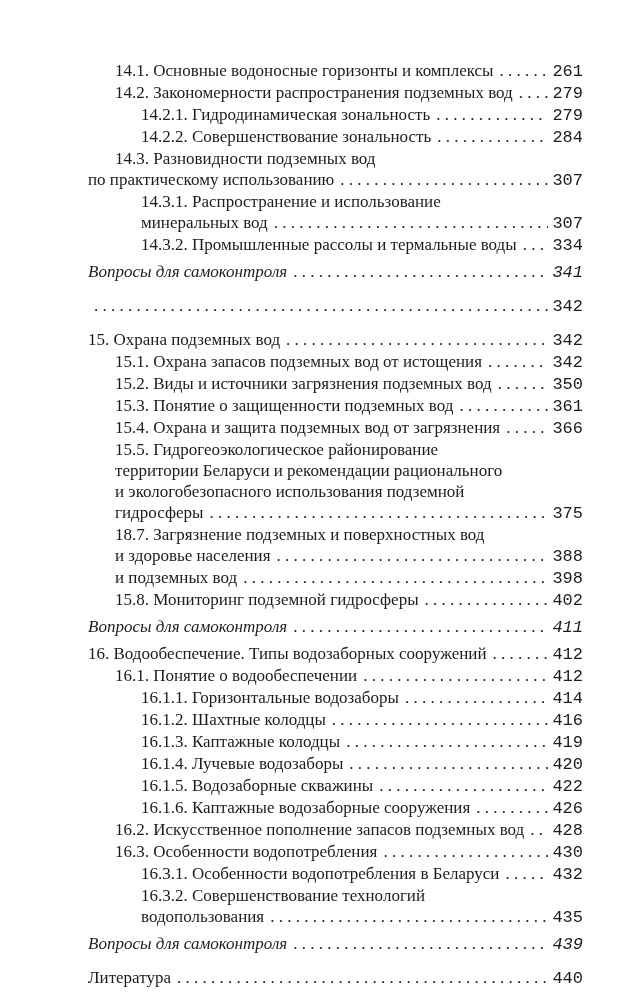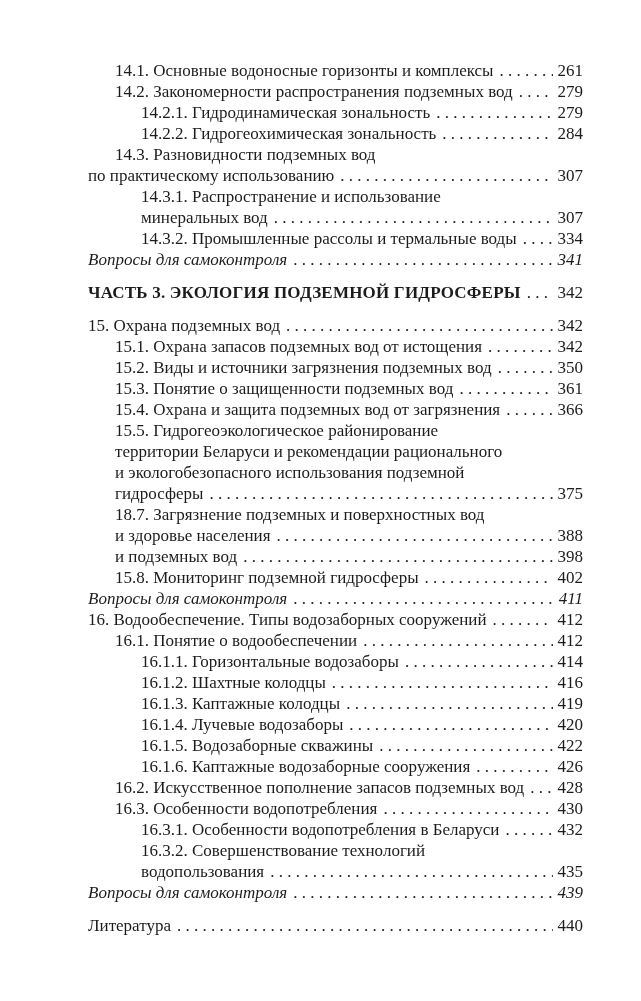--- a/index.html
+++ b/index.html
@@ -17,21 +17,21 @@
   }
   .toc-line {
     display: flex;
     align-items: baseline;
     font-size: 17px;
     line-height: 21px;
   }
   .indent-0 { padding-left: 0; }
   .indent-1 { padding-left: 27px; }
   .indent-2 { padding-left: 53px; }
-  .gap-s { }
+  .gap-s { margin-top: 5px; }
   .gap-m { margin-top: 12px; }
   .italic .toc-text, .italic .page-num { font-style: italic; }
   .bold .toc-text { font-weight: bold; letter-spacing: 0.2px; }
   .toc-text {
     flex: 0 0 auto;
     white-space: nowrap;
   }
   .leader {
     flex: 1 1 0;
     min-width: 8px;
@@ -40,20 +40,21 @@
     margin: 0 4px 0 6px;
   }
   .leader::before {
     content: ". . . . . . . . . . . . . . . . . . . . . . . . . . . . . . . . . . . . . . . . . . . . . . . . . . . . . . . . . . . . . . . . . . . . . . . . .";
   }
   .page-num {
     flex: 0 0 auto;
     white-space: nowrap;
     text-align: right;
     min-width: 26px;
+    font-family: Liberation Mono, monospace;
   }
 </style>
 </head>
 <body>
 
 <div class="toc-page">
   <div>
       <div class="toc-line indent-1">
         <span class="toc-text">14.1. Основные водоносные горизонты и комплексы</span>
         <span class="leader"></span>
@@ -63,21 +64,21 @@
         <span class="toc-text">14.2. Закономерности распространения подземных вод</span>
         <span class="leader"></span>
         <span class="page-num">279</span>
       </div>
       <div class="toc-line indent-2">
         <span class="toc-text">14.2.1. Гидродинамическая зональность</span>
         <span class="leader"></span>
         <span class="page-num">279</span>
       </div>
       <div class="toc-line indent-2">
-        <span class="toc-text">14.2.2. Гидрогеохимическая зональность</span>
+        <span class="toc-text">14.2.2. Совершенствование зональность</span>
         <span class="leader"></span>
         <span class="page-num">284</span>
       </div>
       <div class="toc-line indent-1">
         <span class="toc-text">14.3. Разновидности подземных вод</span>
       </div>
       <div class="toc-line indent-0">
         <span class="toc-text">по практическому использованию</span>
         <span class="leader"></span>
         <span class="page-num">307</span>
@@ -94,21 +95,20 @@
         <span class="toc-text">14.3.2. Промышленные рассолы и термальные воды</span>
         <span class="leader"></span>
         <span class="page-num">334</span>
       </div>
       <div class="toc-line indent-0 gap-s italic">
         <span class="toc-text">Вопросы для самоконтроля</span>
         <span class="leader"></span>
         <span class="page-num">341</span>
       </div>
       <div class="toc-line indent-0 gap-m bold">
-        <span class="toc-text">ЧАСТЬ 3. ЭКОЛОГИЯ ПОДЗЕМНОЙ ГИДРОСФЕРЫ</span>
         <span class="leader"></span>
         <span class="page-num">342</span>
       </div>
       <div class="toc-line indent-0 gap-m">
         <span class="toc-text">15. Охрана подземных вод</span>
         <span class="leader"></span>
         <span class="page-num">342</span>
       </div>
       <div class="toc-line indent-1">
         <span class="toc-text">15.1. Охрана запасов подземных вод от истощения</span>

